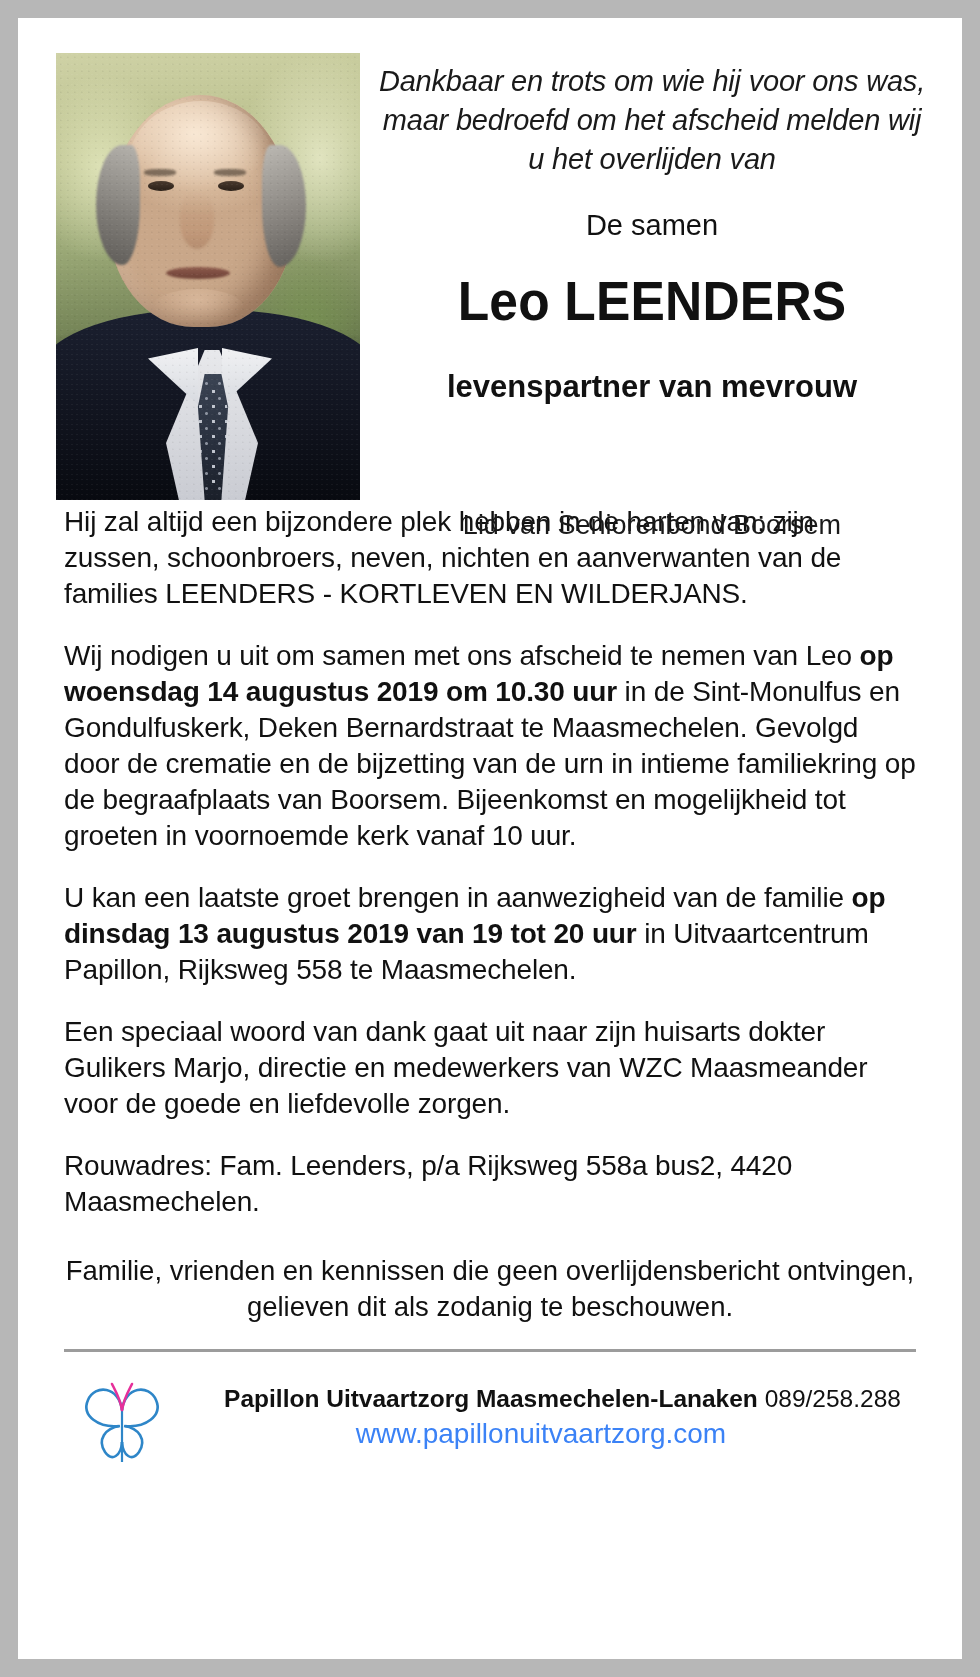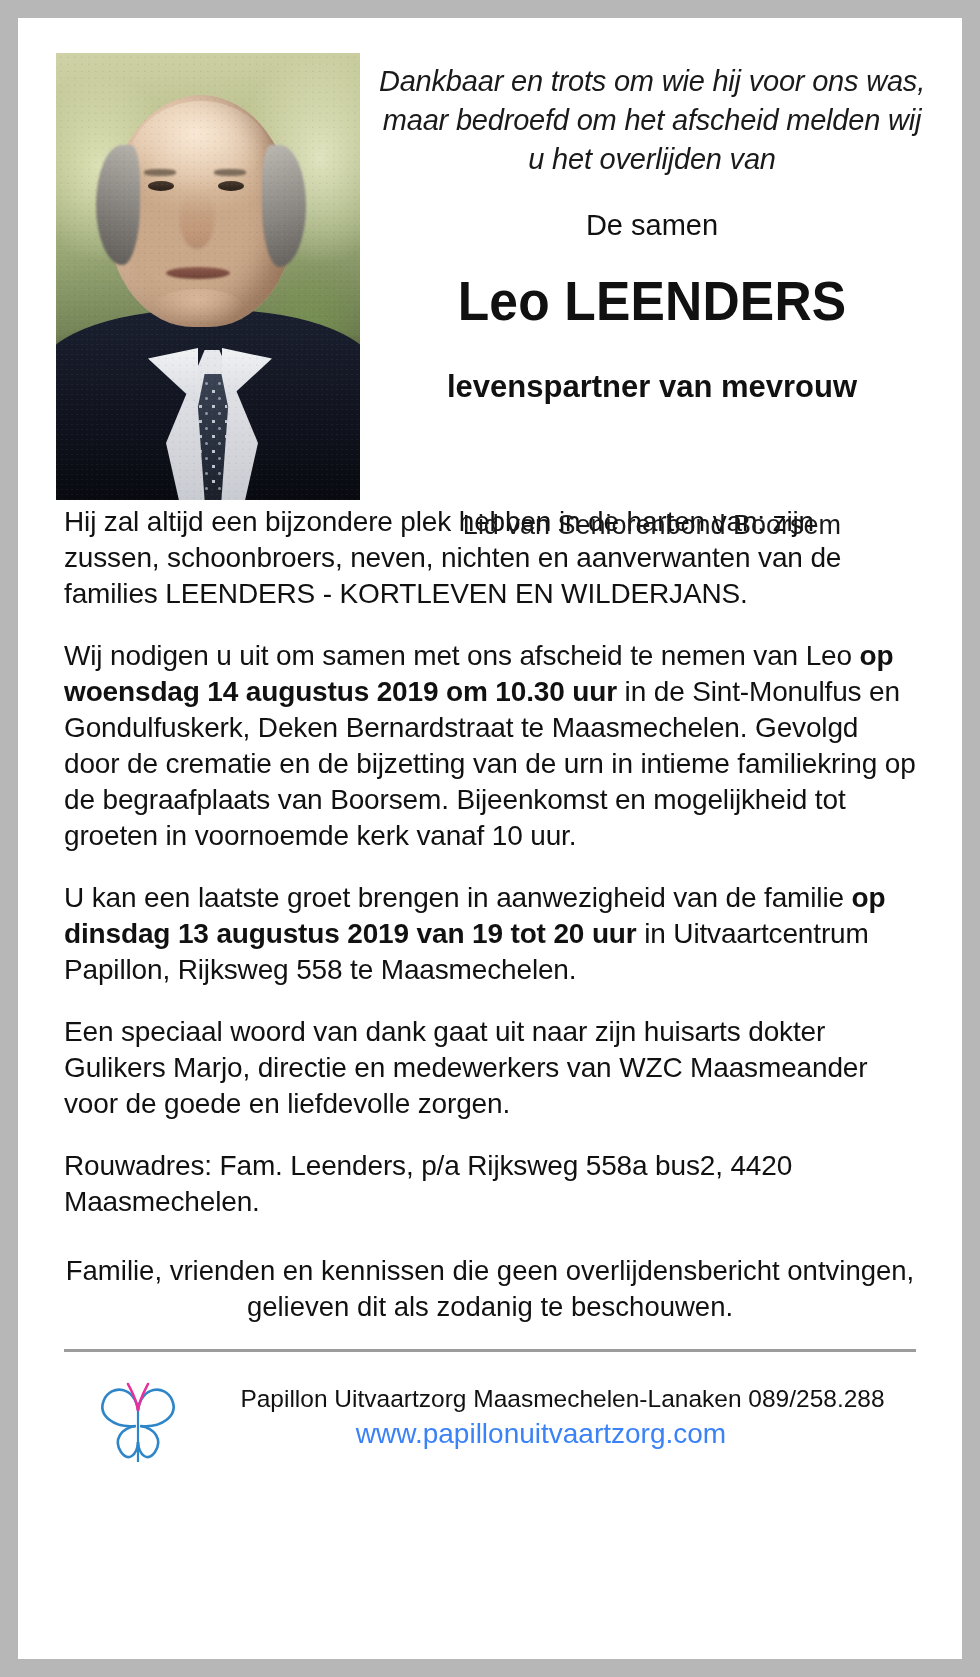--- a/index.html
+++ b/index.html
@@ -261,21 +261,21 @@
     justify-content: center;
     padding: 18px 46px 0 46px;
     gap: 16px;
   }
 
   .logo { flex: 0 0 auto; width: 86px; height: 96px; }
 
   .footer-text { text-align: center; }
 
   .footer-line1 { font-size: 24.5px; line-height: 1.25; color: #111; white-space: nowrap; }
-  .footer-line1 b { font-weight: 400; margin-left: 43px; }
+  .footer-line1 b { font-weight: 700; margin-left: 43px; }
   .footer-line2 { font-size: 28px; line-height: 1.3; color: #3b82f6; margin-top: 1px; }
 </style>
 </head>
 <body>
 
 <div class="page">
   <div class="card">
 
     <div class="top">
 

